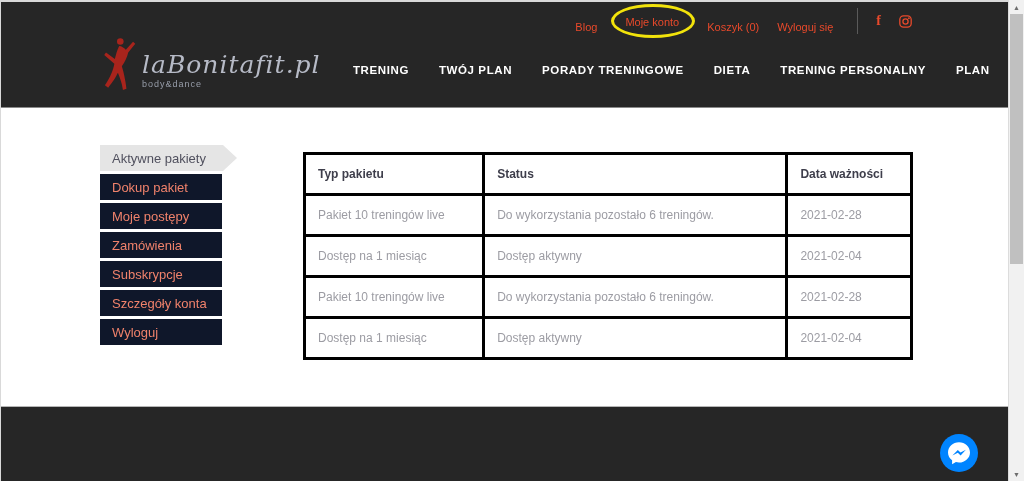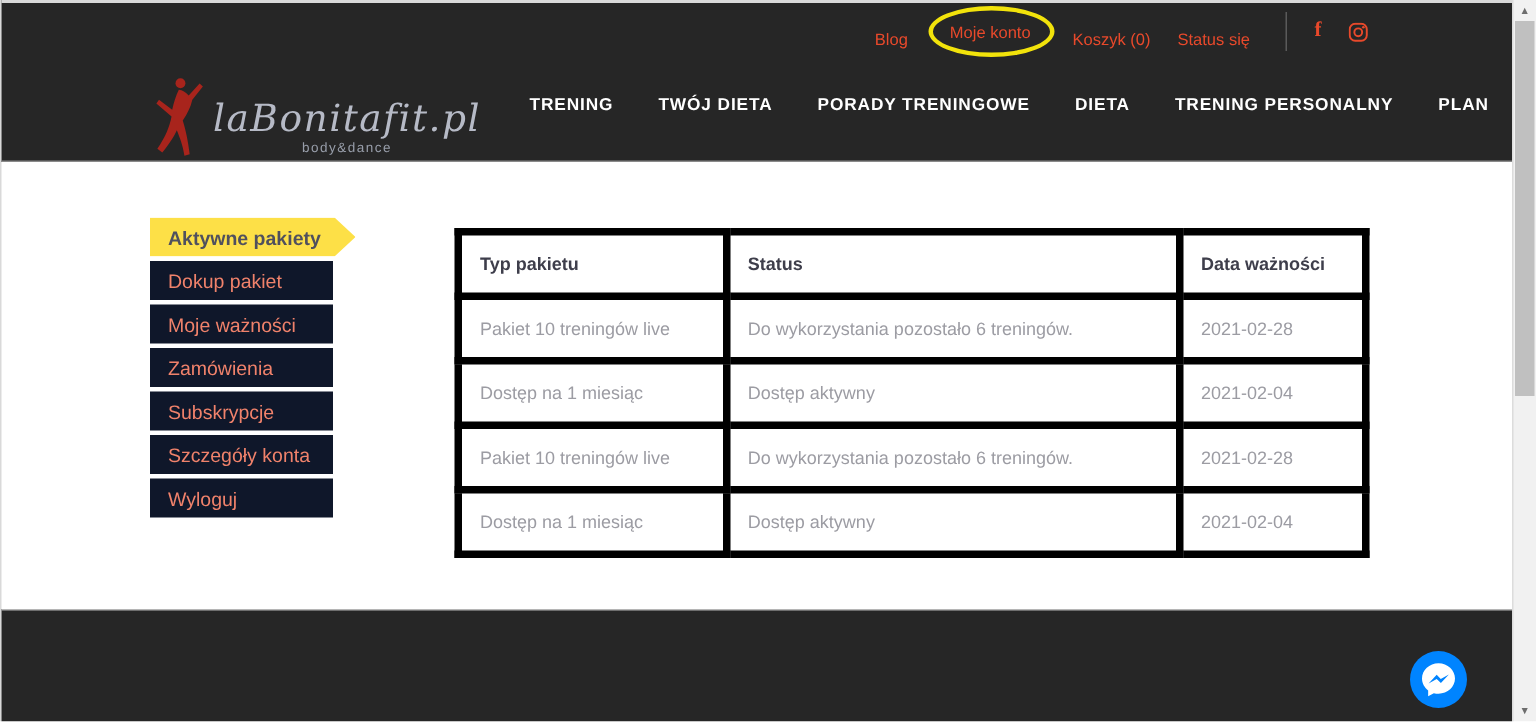--- a/index.html
+++ b/index.html
@@ -22,56 +22,55 @@
   .account-wrap { position: relative; padding: 4px 10px; }
   .annotation-ellipse {
     position: absolute; left: -4px; top: -4px; right: -6px; bottom: -4px;
     border: 3px solid #f2e30b; border-radius: 50%; pointer-events: none;
   }
   .topbar-divider { width: 1px; height: 26px; background: #5a5a5a; margin-left: 6px; }
   .social-icon { color: #e8492b; font-size: 13px; cursor: pointer; display: inline-flex; align-items: center; }
   .fb-glyph { font-weight: bold; font-family: "Liberation Serif", serif; font-size: 14px; }
   .ig-glyph svg { display: block; }
 
-  .logo { position: absolute; left: 93px; top: 48px; display: flex; align-items: flex-start; cursor: pointer; }
+  .logo { position: absolute; left: 93px; top: 34px; display: flex; align-items: flex-start; cursor: pointer; }
   .dancer { width: 46px; height: 66px; }
   .logo-text { margin-left: 2px; margin-top: 16px; }
   .logo-title {
     font-family: "DejaVu Serif", serif; font-style: italic; font-size: 25px;
     color: #b6bac6; letter-spacing: 1px; line-height: 1;
   }
-  .logo-subtitle { font-size: 9px; color: #989eaa; text-align: center; margin-top: 2px; letter-spacing: 1px; }
+  .logo-subtitle { font-size: 9px; color: #989eaa; text-align: left; margin-top: 2px; letter-spacing: 1px; }
 
   .main-nav {
     position: absolute; left: 352px; top: 62px; display: flex; align-items: center; gap: 30px;
   }
   .main-nav a {
     color: #ffffff; font-size: 11.5px; font-weight: bold; letter-spacing: 0.6px;
     text-decoration: none; white-space: nowrap; cursor: pointer;
   }
 
   
   .sidebar { position: absolute; left: 99px; top: 145px; width: 140px; }
   .side-item {
     width: 122px; height: 26px; margin-bottom: 3px; background: #0f172a;
     display: flex; align-items: center; padding-left: 12px;
     font-size: 13px; color: #f0826b; cursor: pointer;
   }
   .side-item.active {
-    width: 137px; background: #fde047; color: #50505e;
+    width: 137px; background: #e5e5e5; color: #50505e;
     clip-path: polygon(0 0, calc(100% - 14px) 0, 100% 50%, calc(100% - 14px) 100%, 0 100%);
-    font-weight: bold;
   }
 
   
   .pkg-table {
     position: absolute; left: 302px; top: 152px; width: 610px;
     border-collapse: collapse; font-size: 12px;
   }
-  .pkg-table th, .pkg-table td { border: 5px solid #000000; text-align: left; padding: 12px 12px; }
+  .pkg-table th, .pkg-table td { border: 3px solid #000000; text-align: left; padding: 12px 12px; }
   .pkg-table th { height: 26px; color: #3e3e4b; font-weight: bold; }
   .pkg-table td { height: 18px; color: #9c9ca3; font-weight: normal; }
   .col-type { width: 180px; }
   .col-status { width: 305px; }
   .col-date { width: 125px; }
 
   
   .footer { position: absolute; left: 0; right: 16px; top: 406px; bottom: 0; background: #262626; border-top: 1px solid #b5b5b5; }
   .messenger-btn {
     position: absolute; right: 30px; top: 27px; width: 38px; height: 38px;
@@ -99,21 +98,21 @@
 
   <div class="header">
 
     <div class="topbar">
       <a>Blog</a>
       <span class="account-wrap">
         <a>Moje konto</a>
         <span class="annotation-ellipse"></span>
       </span>
       <a>Koszyk (0)</a>
-      <a>Status się</a>
+      <a>Wyloguj się</a>
       <span class="topbar-divider"></span>
       <span class="social-icon fb-glyph">f</span>
       <span class="social-icon ig-glyph">
         <svg width="13" height="13" viewBox="0 0 16 16">
           <rect x="1" y="1" width="14" height="14" rx="4.5" fill="none" stroke="#e8492b" stroke-width="1.6"></rect>
           <circle cx="8" cy="8" r="3.2" fill="none" stroke="#e8492b" stroke-width="1.6"></circle>
           <circle cx="12.2" cy="3.9" r="1.1" fill="#e8492b"></circle>
         </svg>
       </span>
     </div>
@@ -132,33 +131,33 @@
         </g>
       </svg>
       <div class="logo-text">
         <div class="logo-title">laBonitafit.pl</div>
         <div class="logo-subtitle">body&amp;dance</div>
       </div>
     </div>
 
     <nav class="main-nav">
       <a>TRENING</a>
-      <a>TWÓJ DIETA</a>
+      <a>TWÓJ PLAN</a>
       <a>PORADY TRENINGOWE</a>
       <a>DIETA</a>
       <a>TRENING PERSONALNY</a>
       <a>PLAN</a>
       <a>#TRENUJWDOMU</a>
     </nav>
   </div>
 
   <div class="sidebar">
     <div class="side-item active">Aktywne pakiety</div>
     <div class="side-item">Dokup pakiet</div>
-    <div class="side-item">Moje ważności</div>
+    <div class="side-item">Moje postępy</div>
     <div class="side-item">Zamówienia</div>
     <div class="side-item">Subskrypcje</div>
     <div class="side-item">Szczegóły konta</div>
     <div class="side-item">Wyloguj</div>
   </div>
 
   <table class="pkg-table">
     <thead>
       <tr>
         <th class="col-type">Typ pakietu</th>

